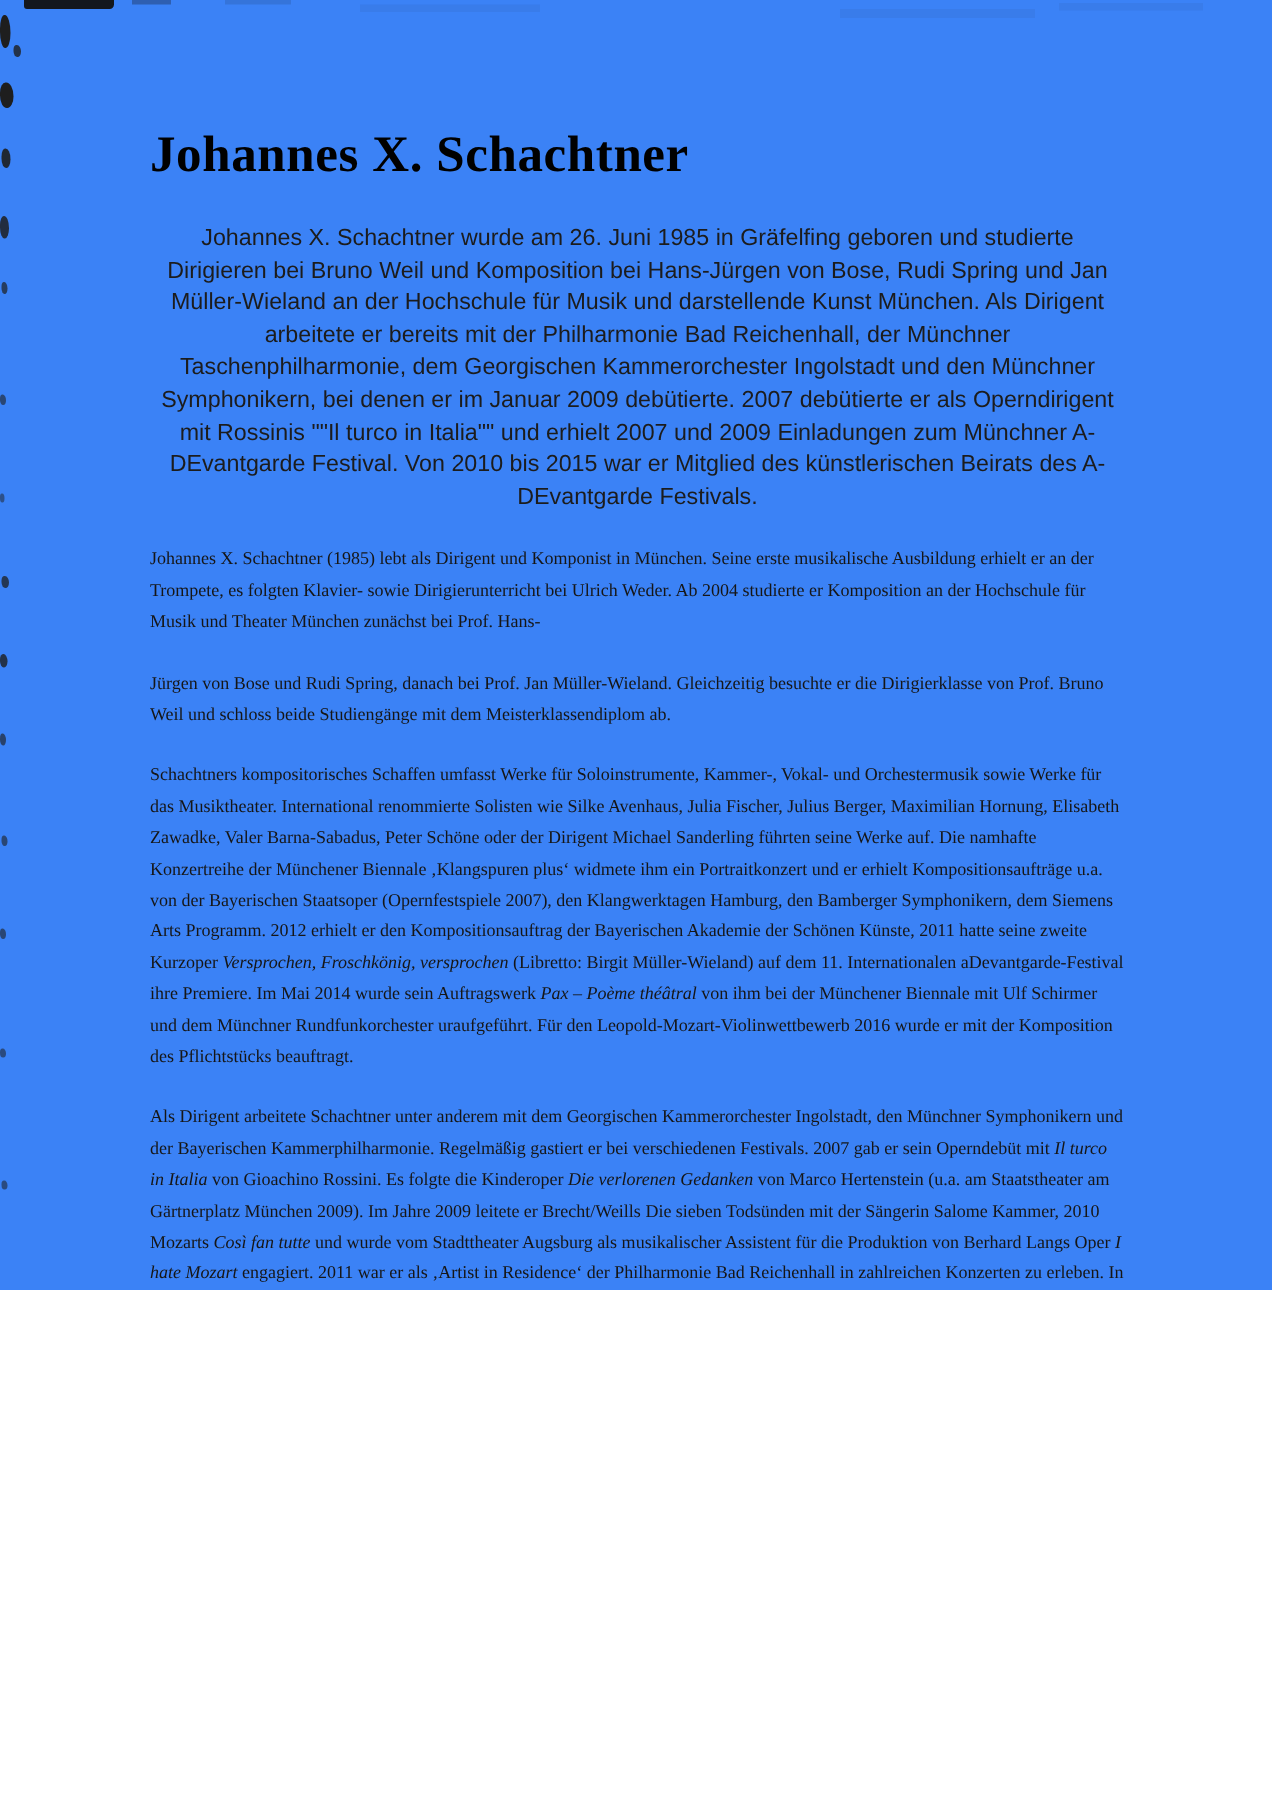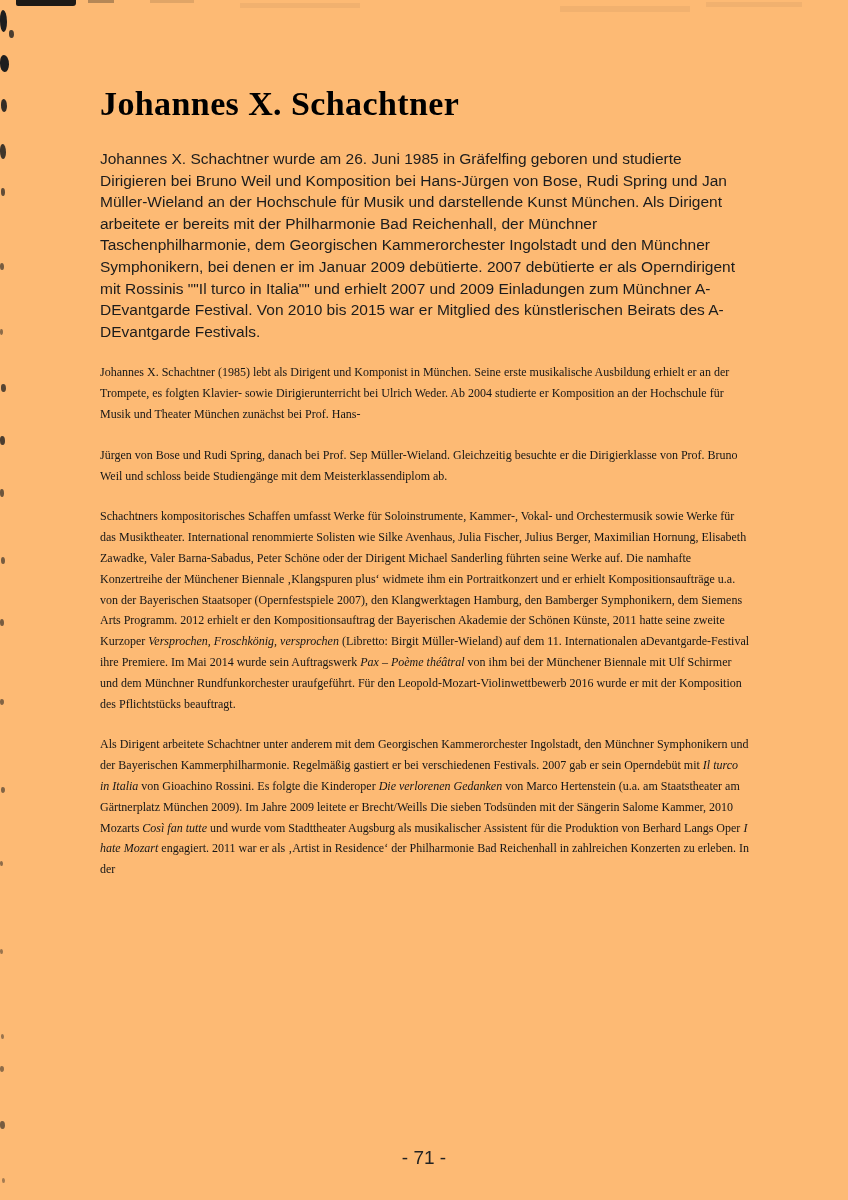--- a/index.html
+++ b/index.html
@@ -1,21 +1,21 @@
 <!DOCTYPE html>
 <html><head>
 <meta charset="utf-8">
 <style>
   html,body{margin:0;padding:0;background:#ffffff;}
-  .page{position:relative;width:848px;height:1200px;background:#fdba74;overflow:hidden;}
+  .page{position:relative;width:848px;height:860px;background:#3b82f6;overflow:hidden;}
   .content{position:absolute;left:100px;top:84px;width:650px;}
   h1{font-family:"Liberation Serif",serif;font-weight:bold;font-size:34px;line-height:1.15;
      margin:0 0 25px 0;color:#000;letter-spacing:.4px;}
   .intro{font-family:"Liberation Sans",sans-serif;font-size:15.5px;line-height:21.6px;
-     margin:0 0 20px 0;color:#1c1c1c;}
+     margin:0 0 20px 0;color:#1c1c1c;text-align:center;}
   h2{font-family:"Liberation Serif",serif;font-weight:bold;font-size:17px;line-height:20px;
      margin:0 0 20px 0;color:#000;}
   .body-par{font-family:"Liberation Serif",serif;font-size:12px;line-height:20.8px;
      margin:4px 0 20px 0;color:#161616;}
   .it{font-style:italic;}
   .pagenum{position:absolute;left:0;right:0;top:1147px;text-align:center;
      font-family:"Liberation Sans",sans-serif;font-size:19px;color:#222;}
   .speck{position:absolute;background:#1e1e1e;border-radius:45% 60% 50% 55%;}
   .bar{position:absolute;background:#111;}
 </style>
@@ -52,20 +52,20 @@
     <div class="speck" style="left:0;top:1066px;width:4px;height:6px;opacity:.5;"></div>
     <div class="speck" style="left:0;top:1121px;width:5px;height:8px;opacity:.6;"></div>
     <div class="speck" style="left:2px;top:1178px;width:3px;height:5px;opacity:.4;"></div>
   </div>
 
   <div class="content">
     <h1>Johannes X. Schachtner</h1>
     <p class="intro">Johannes X. Schachtner wurde am 26. Juni 1985 in Gräfelfing geboren und studierte Dirigieren bei Bruno Weil und Komposition bei Hans-Jürgen von Bose, Rudi Spring und Jan Müller-Wieland an der Hochschule für Musik und darstellende Kunst München. Als Dirigent arbeitete er bereits mit der Philharmonie Bad Reichenhall, der Münchner Taschenphilharmonie, dem Georgischen Kammerorchester Ingolstadt und den Münchner Symphonikern, bei denen er im Januar 2009 debütierte. 2007 debütierte er als Operndirigent mit Rossinis ""Il turco in Italia"" und erhielt 2007 und 2009 Einladungen zum Münchner A-DEvantgarde Festival. Von 2010 bis 2015 war er Mitglied des künstlerischen Beirats des A-DEvantgarde Festivals.</p>
     <div id="body-paragraphs">
         <p class="body-par"><span>Johannes X. Schachtner (1985) lebt als Dirigent und Komponist in München. Seine erste musikalische Ausbildung erhielt er an der Trompete, es folgten Klavier- sowie Dirigierunterricht bei Ulrich Weder. Ab 2004 studierte er Komposition an der Hochschule für Musik und Theater München zunächst bei Prof. Hans-</span></p>
-        <p class="body-par"><span>Jürgen von Bose und Rudi Spring, danach bei Prof. Sep Müller-Wieland. Gleichzeitig besuchte er die Dirigierklasse von Prof. Bruno Weil und schloss beide Studiengänge mit dem Meisterklassendiplom ab.</span></p>
+        <p class="body-par"><span>Jürgen von Bose und Rudi Spring, danach bei Prof. Jan Müller-Wieland. Gleichzeitig besuchte er die Dirigierklasse von Prof. Bruno Weil und schloss beide Studiengänge mit dem Meisterklassendiplom ab.</span></p>
         <p class="body-par"><span>Schachtners kompositorisches Schaffen umfasst Werke für Soloinstrumente, Kammer-, Vokal- und Orchestermusik sowie Werke für das Musiktheater. International renommierte Solisten wie Silke Avenhaus, Julia Fischer, Julius Berger, Maximilian Hornung, Elisabeth Zawadke, Valer Barna-Sabadus, Peter Schöne oder der Dirigent Michael Sanderling führten seine Werke auf. Die namhafte Konzertreihe der Münchener Biennale ‚Klangspuren plus‘ widmete ihm ein Portraitkonzert und er erhielt Kompositionsaufträge u.a. von der Bayerischen Staatsoper (Opernfestspiele 2007), den Klangwerktagen Hamburg, den Bamberger Symphonikern, dem Siemens Arts Programm. 2012 erhielt er den Kompositionsauftrag der Bayerischen Akademie der Schönen Künste, 2011 hatte seine zweite Kurzoper </span><span class="it">Versprochen, Froschkönig, versprochen</span><span> (Libretto: Birgit Müller-Wieland) auf dem 11. Internationalen aDevantgarde-Festival ihre Premiere. Im Mai 2014 wurde sein Auftragswerk </span><span class="it">Pax – Poème théâtral</span><span> von ihm bei der Münchener Biennale mit Ulf Schirmer und dem Münchner Rundfunkorchester uraufgeführt. Für den Leopold-Mozart-Violinwettbewerb 2016 wurde er mit der Komposition des Pflichtstücks beauftragt.</span></p>
         <p class="body-par"><span>Als Dirigent arbeitete Schachtner unter anderem mit dem Georgischen Kammerorchester Ingolstadt, den Münchner Symphonikern und der Bayerischen Kammerphilharmonie. Regelmäßig gastiert er bei verschiedenen Festivals. 2007 gab er sein Operndebüt mit </span><span class="it">Il turco in Italia</span><span> von Gioachino Rossini. Es folgte die Kinderoper </span><span class="it">Die verlorenen Gedanken</span><span> von Marco Hertenstein (u.a. am Staatstheater am Gärtnerplatz München 2009). Im Jahre 2009 leitete er Brecht/Weills Die sieben Todsünden mit der Sängerin Salome Kammer, 2010 Mozarts </span><span class="it">Così fan tutte</span><span> und wurde vom Stadttheater Augsburg als musikalischer Assistent für die Produktion von Berhard Langs Oper </span><span class="it">I hate Mozart</span><span> engagiert. 2011 war er als ‚Artist in Residence‘ der Philharmonie Bad Reichenhall in zahlreichen Konzerten zu erleben. In der</span></p>
       </div>
   </div>
 
   <div class="pagenum">- 71 -</div>
 </div>
 
 </body></html>

